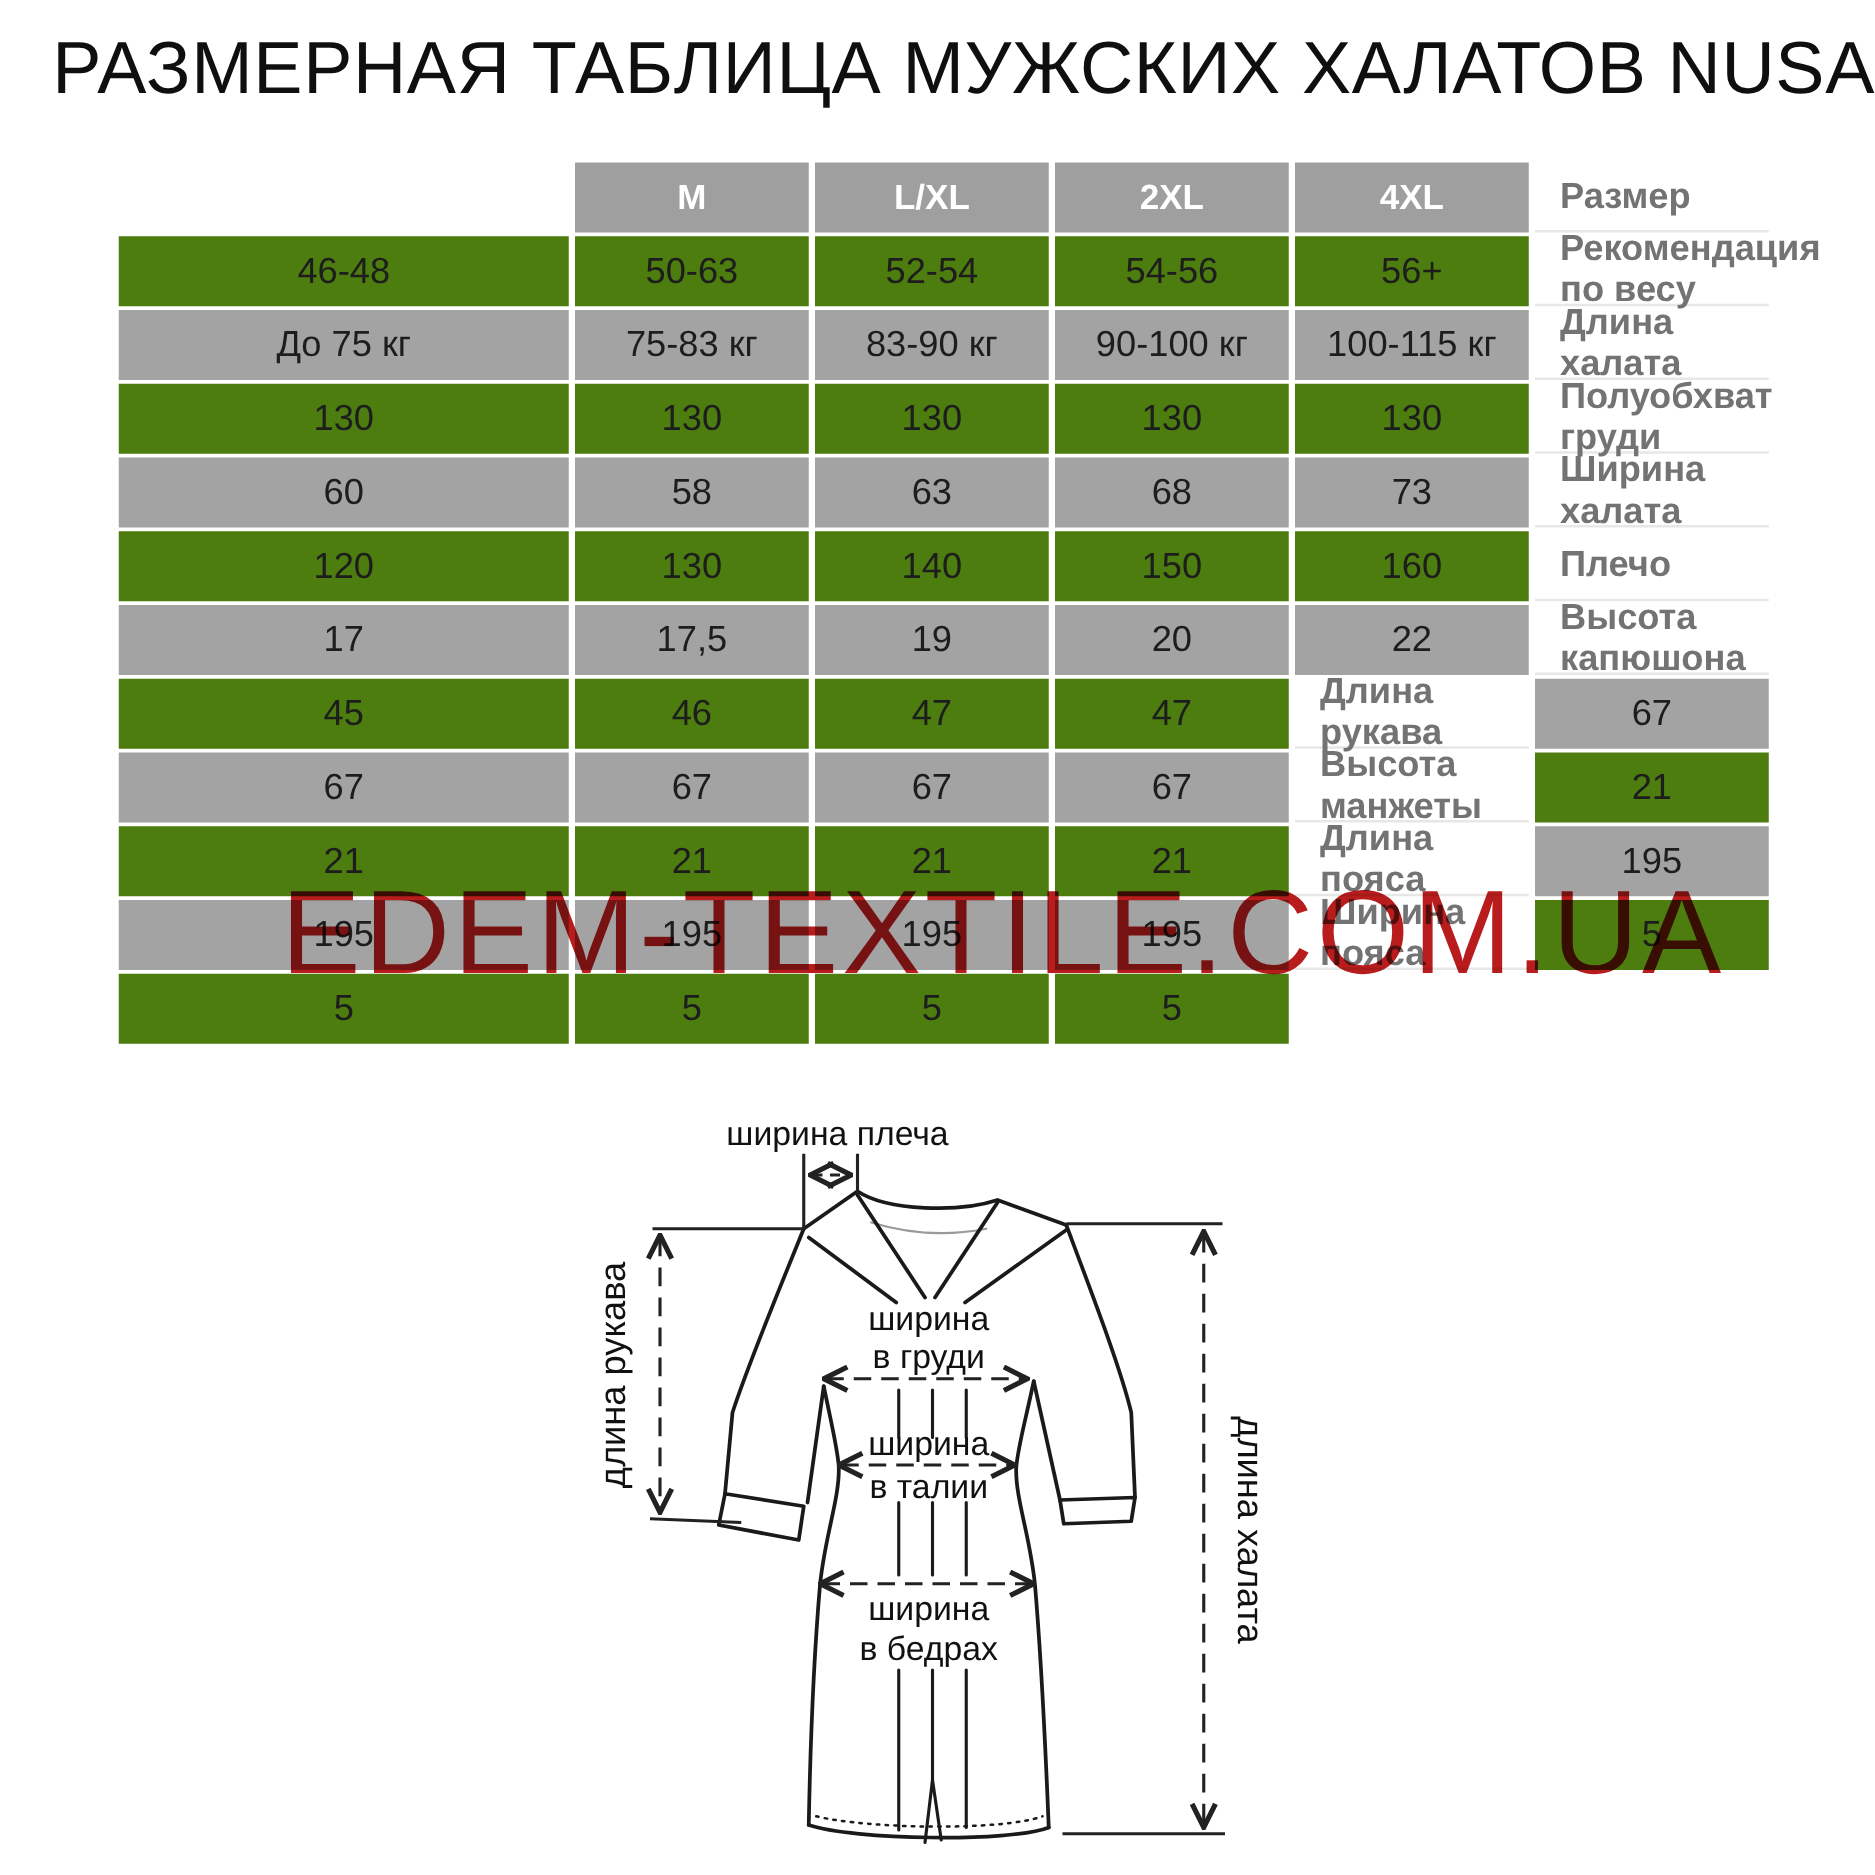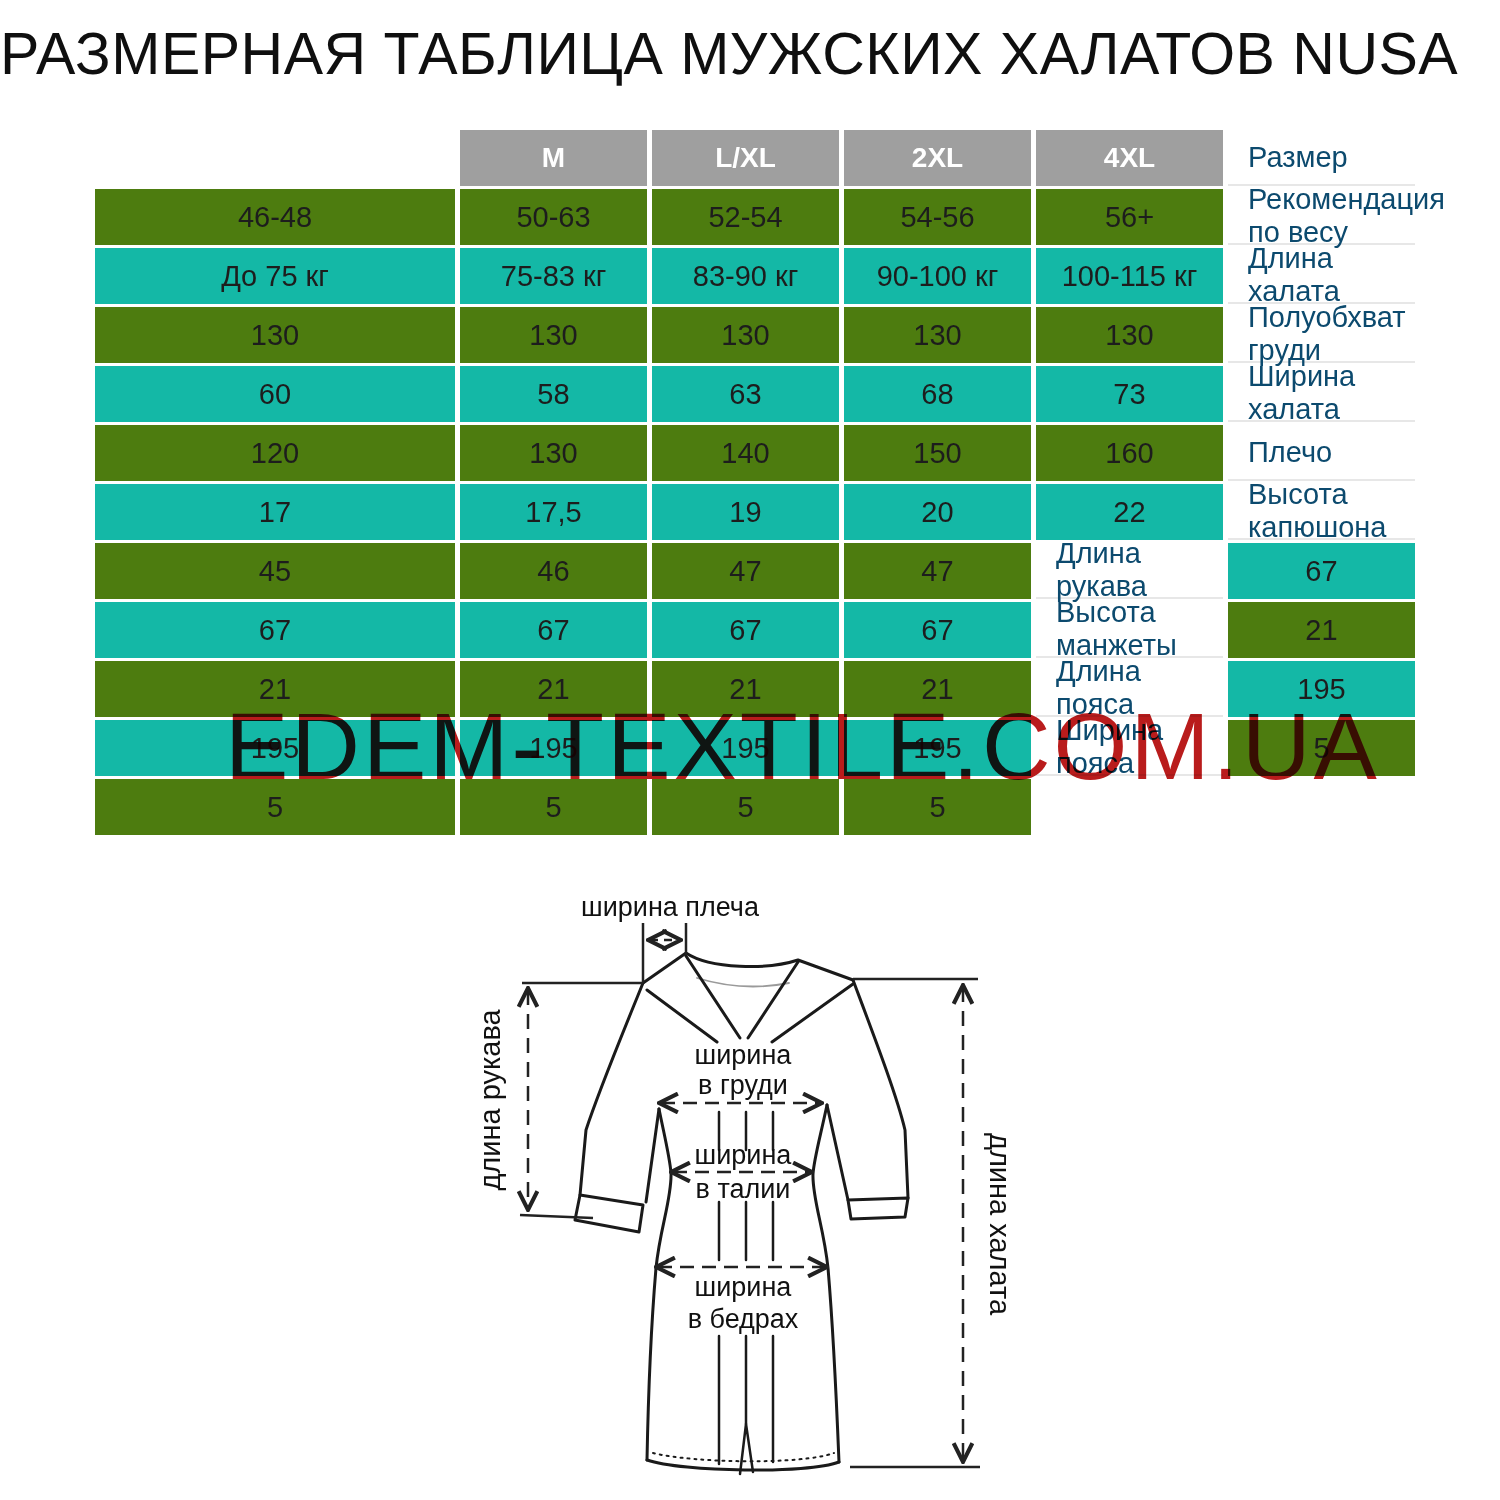--- a/index.html
+++ b/index.html
@@ -3,40 +3,40 @@
 <meta charset="utf-8">
 <style>
   html,body { margin:0; padding:0; }
   body {
     width:1500px; height:1500px; position:relative; overflow:hidden;
     background:#ffffff;
     font-family:"Liberation Sans", sans-serif;
   }
   .title {
     position:absolute; top:20px; left:0; width:1500px;
-    text-align:left; font-size:59px; letter-spacing:0.5px;
+    text-align:right; font-size:59px; letter-spacing:0.5px;
     color:#0f0f0f; white-space:nowrap;
   }
   .table-wrap {
     position:absolute; left:95px; top:130px;
     display:grid;
     grid-template-columns:360px repeat(5, 187px);
     grid-auto-rows:56px;
     column-gap:5px; row-gap:3px;
     z-index:1;
   }
   .cell { display:flex; align-items:center; justify-content:center;
           font-size:29px; color:#1d1d1d; }
   .corner { background:#ffffff; }
   .hcell  { background:#9f9f9f; color:#ffffff; font-weight:bold; font-size:28px; }
   .lab    { justify-content:flex-start; padding-left:20px; box-sizing:border-box;
-            color:#0c4a6e; font-size:29px; background:#ffffff;
-            border-bottom:2px solid #e7e7e7; }
+            color:#737373; font-size:29px; background:#ffffff;
+            border-bottom:2px solid #e7e7e7;font-weight:bold; }
   .rlight { background:#4d7c0f; }
-  .rdark  { background:#14b8a6; }
+  .rdark  { background:#a3a3a3; }
   .watermark {
     position:absolute; left:225px; top:692px; z-index:5;
     font-size:95px; letter-spacing:3px; white-space:nowrap;
     color:#b91c1c; mix-blend-mode:multiply;
   }
   .diagram { position:absolute; left:410px; top:868px; z-index:2; }
   .diagram svg text { font-family:"Liberation Sans", sans-serif; fill:#111; }
 </style>
 </head>
 <body>

